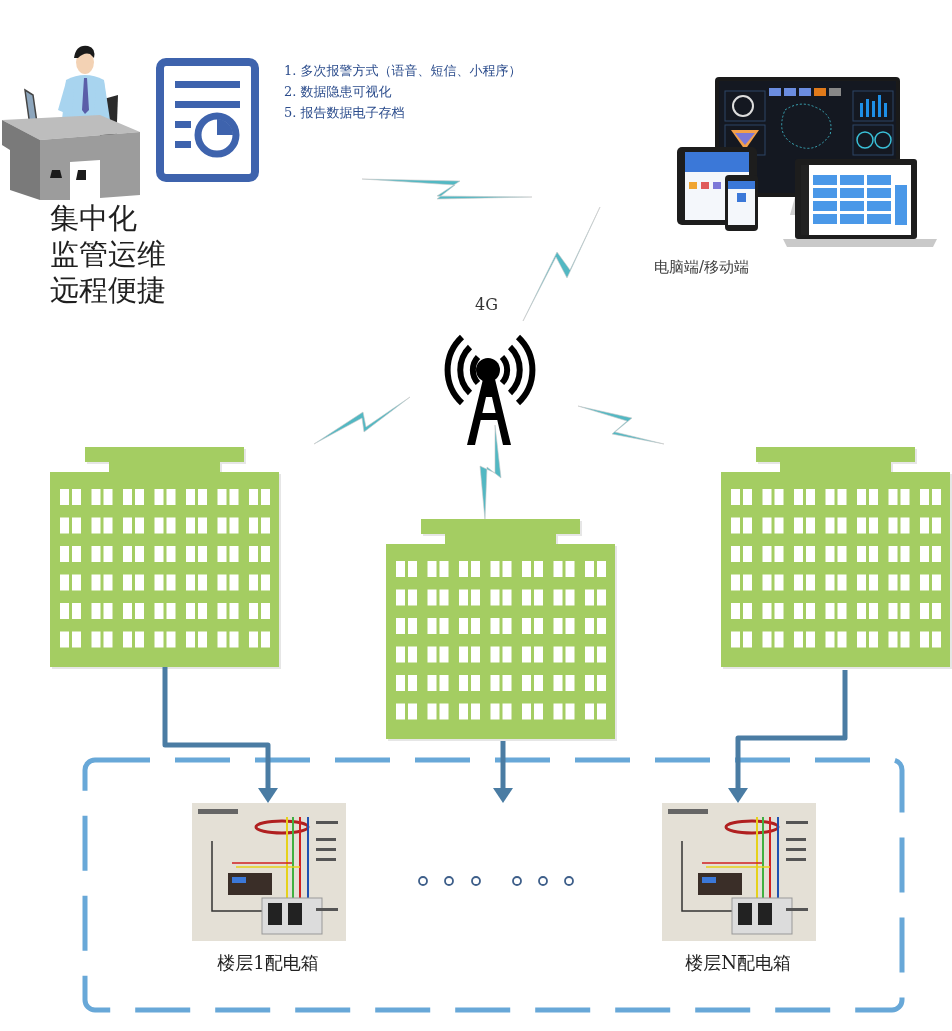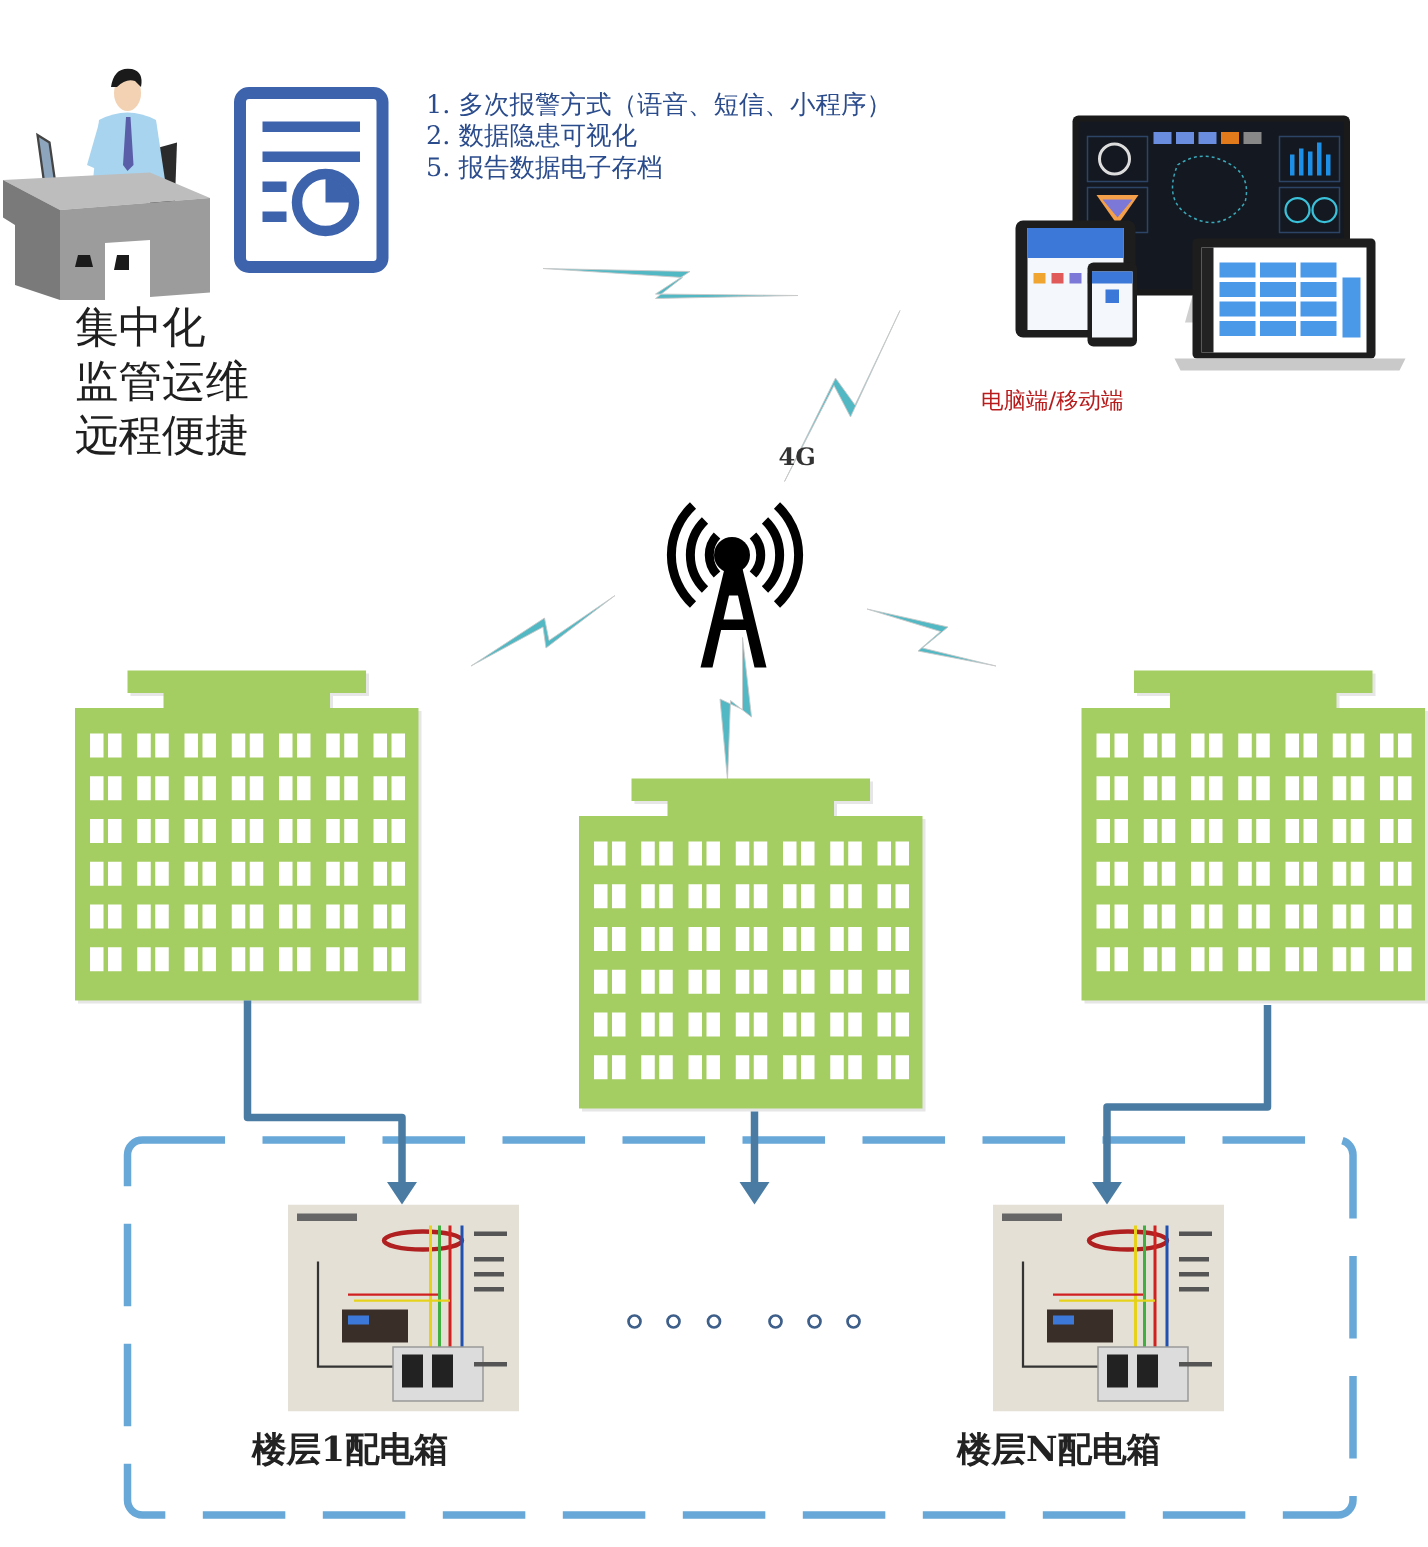--- a/index.html
+++ b/index.html
@@ -1,26 +1,26 @@
 <!DOCTYPE html>
 <html><head>
 <meta charset="utf-8">
 <style>
   html, body { margin:0; padding:0; background:#ffffff; }
   body { width:952px; height:1031px; position:relative; overflow:hidden;
          font-family:"DejaVu Serif", "Liberation Serif", serif; }
   .abs { position:absolute; }
-  #features { left:284px; top:60px; color:#2b4c8c; font-size:17px; line-height:21px;
+  #features { left:284px; top:60px; color:#2b4c8c; font-size:13px; line-height:21px;
               font-family:"DejaVu Serif","Liberation Serif",serif; }
   #features div { white-space:nowrap; }
   #left-caption { left:50px; top:200px; width:160px; font-size:29px;
                   line-height:36px; color:#1f1f1f; font-family:"DejaVu Sans","Liberation Sans",sans-serif; }
-  #devices-label { left:654px; top:258px; font-size:15px; color:#b91c1c; font-family:"DejaVu Sans","Liberation Sans",sans-serif; }
-  #net-label { left:475px; top:295px; font-size:16px; font-weight:bold; color:#333;margin-left:44px; }
-  .panel-label { font-size:23px; color:#222; text-align:left; width:200px; font-family:"DejaVu Serif","Liberation Serif",serif;font-weight:bold; }
+  #devices-label { left:654px; top:258px; font-size:15px; color:#404040; font-family:"DejaVu Sans","Liberation Sans",sans-serif; }
+  #net-label { left:475px; top:295px; font-size:16px; font-weight:normal; color:#333; }
+  .panel-label { font-size:18px; color:#222; text-align:center; width:200px; font-family:"DejaVu Serif","Liberation Serif",serif; }
 </style>
 </head>
 <body>
 
 <svg class="abs" style="left:0;top:40px" width="150" height="160" viewBox="0 0 150 160">
 
   <path d="M100 60 L118 55 L116 110 L100 112 Z" fill="#2b2b2b"></path>
 
   <ellipse cx="85" cy="22" rx="9" ry="12" fill="#f3d2b4"></ellipse>
   <path d="M74 18 Q76 4 88 6 Q96 8 94 18 L90 14 Q84 12 78 18 Z" fill="#1a1a1a"></path>

